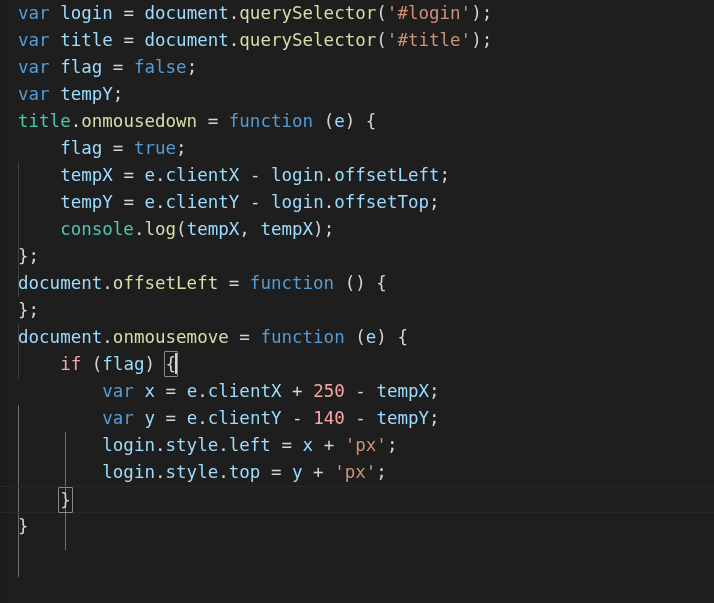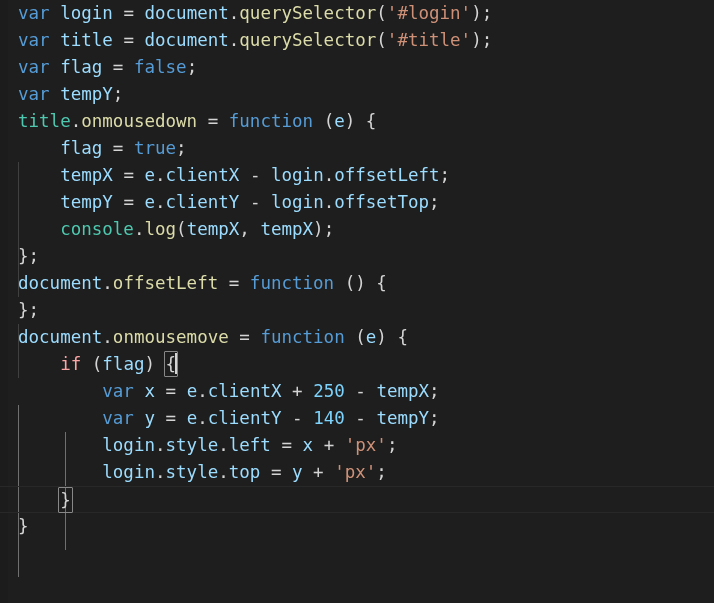--- a/index.html
+++ b/index.html
@@ -68,21 +68,21 @@
     background: #707070;
   }
 
   
   .kw      { color: #569cd6; }  
   .ctrl    { color: #fca5a5; }  
   .var     { color: #9cdcfe; }  
   .fn      { color: #dcdcaa; }  
   .cls     { color: #4ec9b0; }  
   .str     { color: #ce9178; }  
-  .num     { color: #7dd3fc; }  
+  .num     { color: #fca5a5; }  
   .pun     { color: #d4d4d4; }  
   .plain   { color: #d4d4d4; }
 
   
   .bracket-match {
     display: inline-block;
     border: 1px solid #888888;
     border-radius: 1px;
     box-sizing: border-box;
     padding: 0 1px;

